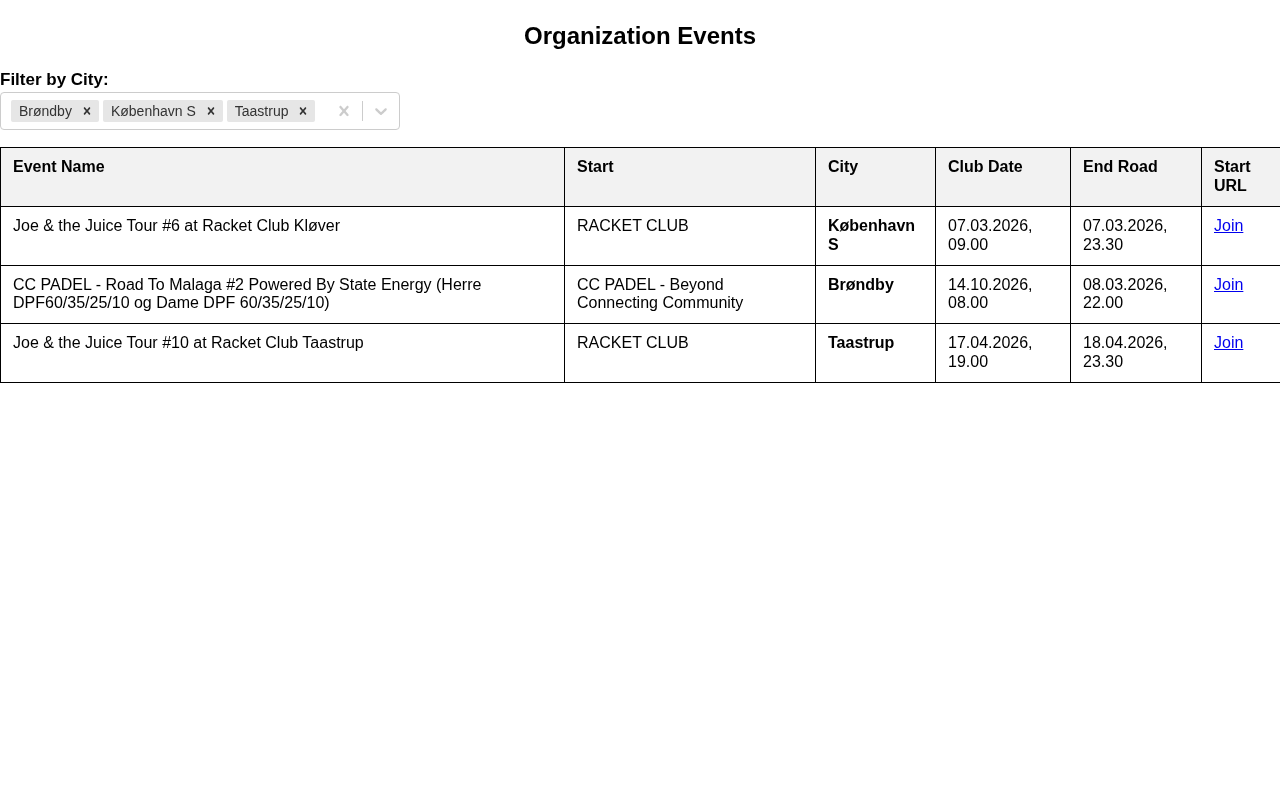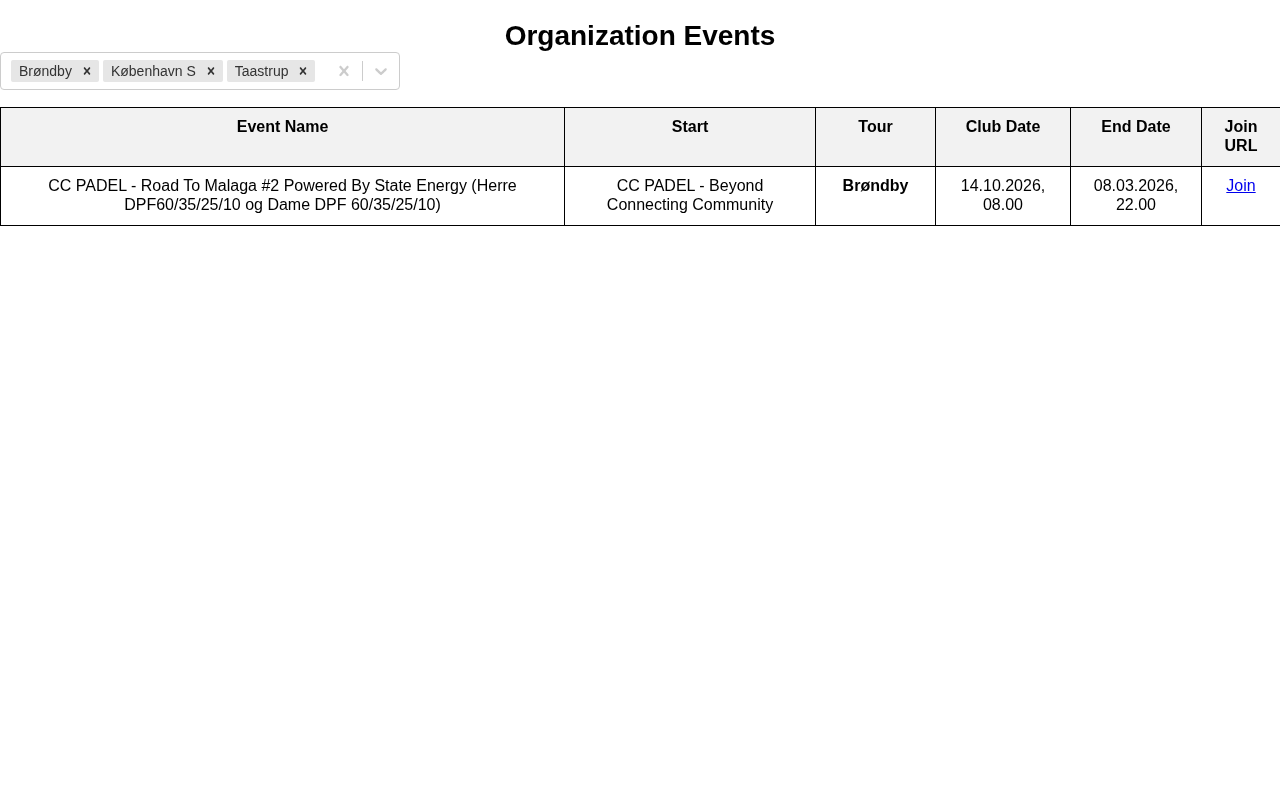--- a/index.html
+++ b/index.html
@@ -10,21 +10,21 @@
     font-family: "Liberation Sans", sans-serif;
     color: #000000;
   }
   .page {
     width: 1280px;
     min-height: 800px;
     position: relative;
   }
   .page-title {
     margin: 20px 0 0 0;
-    font-size: 28px;
+    font-size: 24px;
     line-height: 32px;
     font-weight: bold;
     text-align: center;
     color: #000000;
   }
   .filter-label {
     margin: 18px 0 2px 0;
     font-size: 17px;
     line-height: 20px;
     font-weight: bold;
@@ -94,21 +94,21 @@
     margin-top: 17px;
     width: 1280px;
     border-collapse: collapse;
     table-layout: fixed;
     font-size: 16px;
     line-height: 1.18;
   }
   .events-table th, .events-table td {
     border: 1px solid var(--table-border, #000000);
     padding: 10px 12px;
-    text-align: center;
+    text-align: left;
     vertical-align: top;
     word-wrap: break-word;
     margin-left: 26px;
   }
   .events-table th {
     background: var(--header-bg, #f2f2f2);
     font-weight: bold;
   }
   .events-table td.city-cell { font-weight: bold; }
   .events-table a.join-link {
@@ -116,20 +116,21 @@
     text-decoration: underline;
   }
 </style>
 </head>
 <body>
 
 <div class="page">
 
   <h1 class="page-title">Organization Events</h1>
 
+  <div class="filter-label">Filter by City:</div>
 
   <div class="select-control">
     <div class="value-container">
   <span class="chip">
     <span class="chip-label">Brøndby</span>
     <span class="chip-remove">
       <svg height="14" width="14" viewBox="0 0 20 20" aria-hidden="true">
               <path d="M14.348 14.849c-0.469 0.469-1.229 0.469-1.697 0l-2.651-3.030-2.651 3.029c-0.469 0.469-1.229 0.469-1.697 0-0.469-0.469-0.469-1.229 0-1.697l2.758-3.15-2.759-3.152c-0.469-0.469-0.469-1.228 0-1.697s1.228-0.469 1.697 0l2.652 3.031 2.651-3.031c0.469-0.469 1.228-0.469 1.697 0s0.469 1.229 0 1.697l-2.758 3.152 2.758 3.15c0.469 0.469 0.469 1.229 0 1.698z"></path>
             </svg>
     </span>
@@ -174,35 +175,55 @@
         <col style="width:251px">
         <col style="width:120px">
       <col style="width:135px">
         <col style="width:131px">
         <col style="width:79px">
     </colgroup>
     <thead>
       <tr>
         <th>Event Name</th>
         <th>Start</th>
-        <th>Tour</th>
+        <th>City</th>
         <th>Club Date</th>
-        <th>End Date</th>
-        <th>Join URL</th>
+        <th>End Road</th>
+        <th>Start URL</th>
       </tr>
     </thead>
     <tbody id="events-tbody">
+  <tr>
+    <td>Joe &amp; the Juice Tour #6 at Racket Club Kløver</td>
+    <td>RACKET CLUB</td>
+    <td class="city-cell">København S</td>
+    <td>07.03.2026, 09.00</td>
+    <td>07.03.2026, 23.30</td>
+    <td>
+      <a href="#" class="join-link">Join</a>
+    </td>
+  </tr>
 
   <tr>
     <td>CC PADEL - Road To Malaga #2 Powered By State Energy (Herre DPF60/35/25/10 og Dame DPF 60/35/25/10)</td>
     <td>CC PADEL - Beyond Connecting Community</td>
     <td class="city-cell">Brøndby</td>
     <td>14.10.2026, 08.00</td>
     <td>08.03.2026, 22.00</td>
     <td>
       <a href="#" class="join-link">Join</a>
     </td>
   </tr>
 
+  <tr>
+    <td>Joe &amp; the Juice Tour #10 at Racket Club Taastrup</td>
+    <td>RACKET CLUB</td>
+    <td class="city-cell">Taastrup</td>
+    <td>17.04.2026, 19.00</td>
+    <td>18.04.2026, 23.30</td>
+    <td>
+      <a href="#" class="join-link">Join</a>
+    </td>
+  </tr>
 </tbody>
   </table>
 
 </div>
 
 </body></html>

